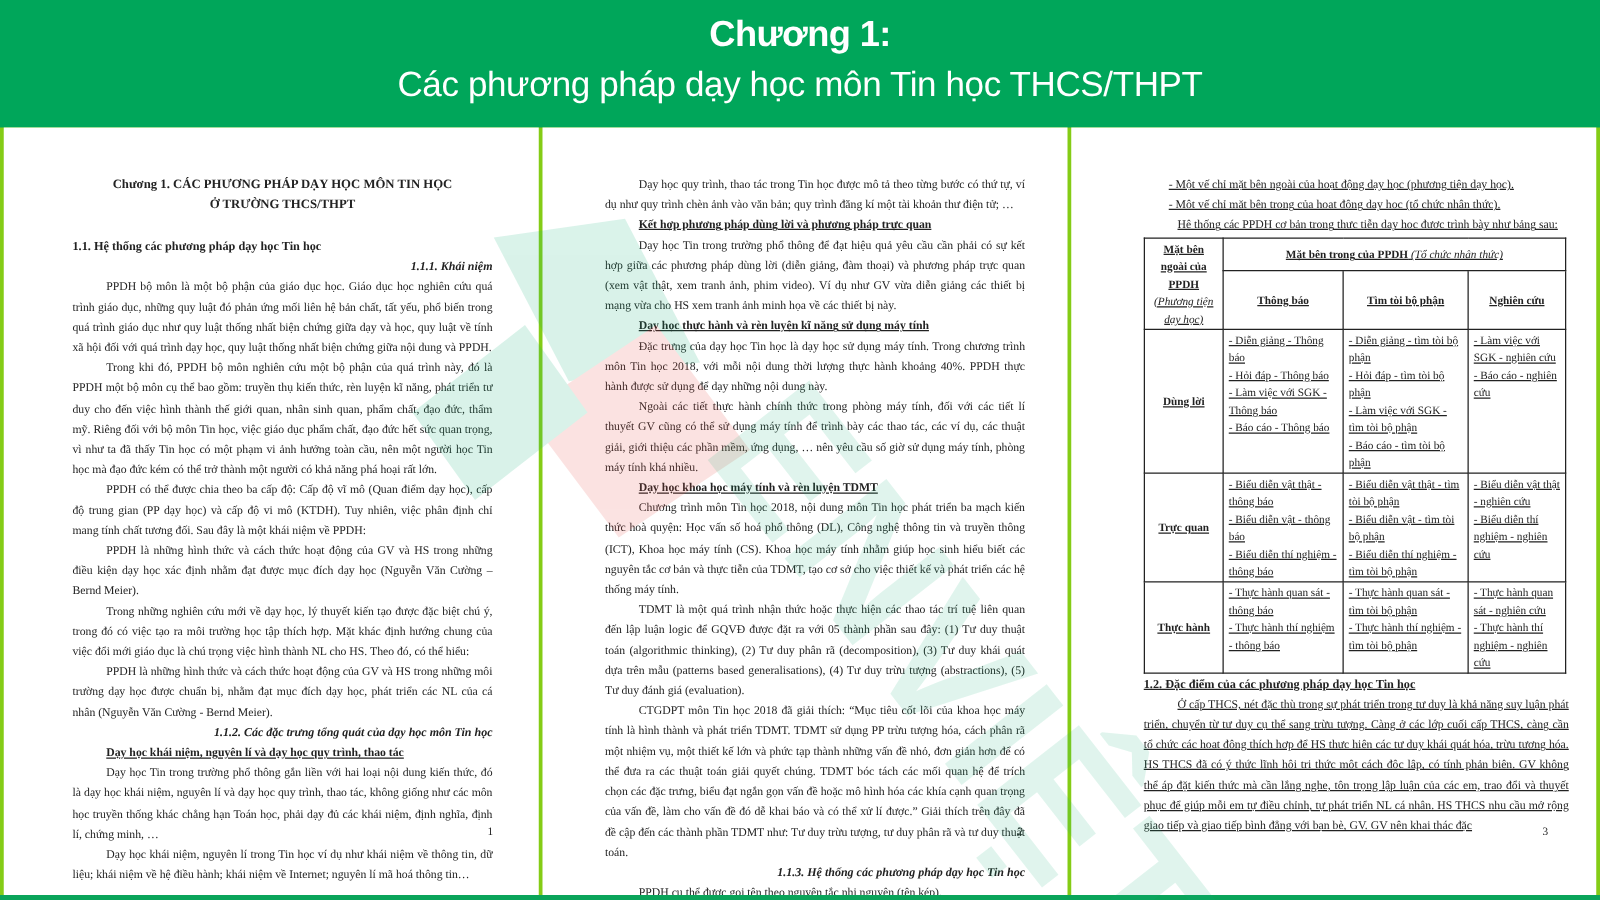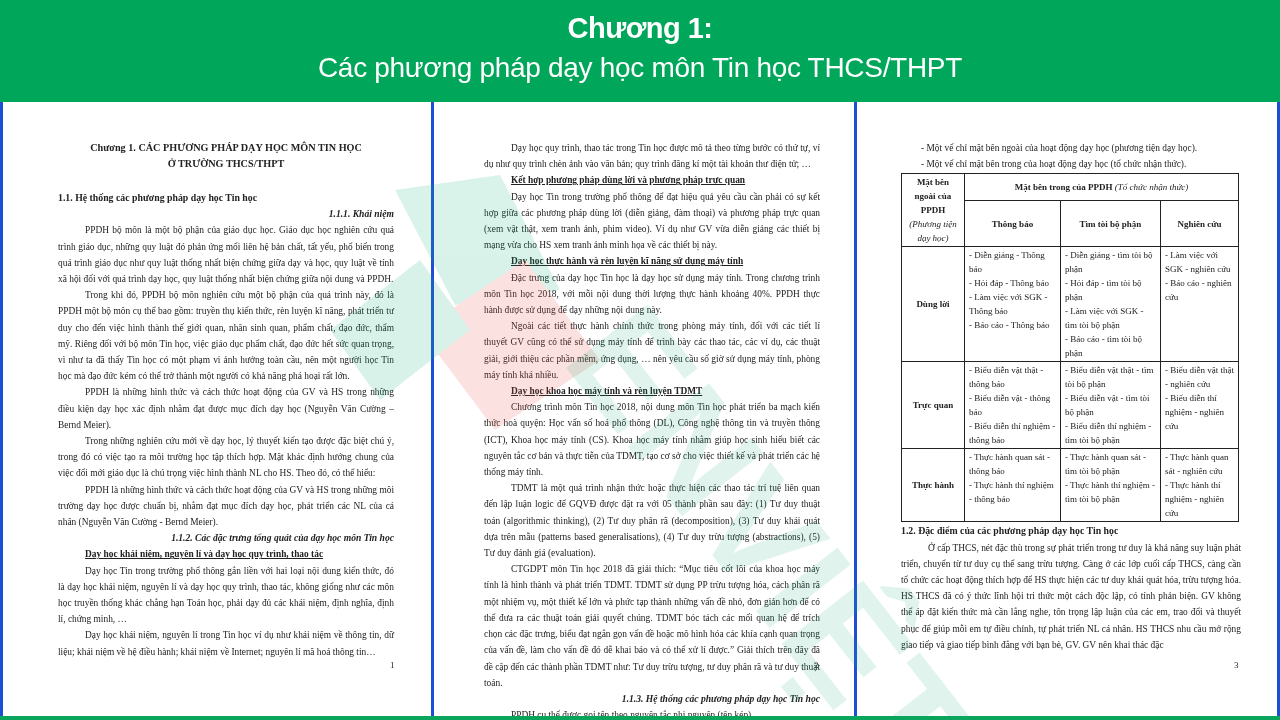--- a/index.html
+++ b/index.html
@@ -7,33 +7,33 @@
   body { position: relative; font-family: "Liberation Serif", serif; }
 
   .banner {
     position: absolute; left: 0; top: 0; width: 1280px; height: 102px;
     background: #00a65a; color: #fff; text-align: center;
     font-family: "Liberation Sans", sans-serif;
   }
   .banner .t1 { position: absolute; left: 0; right: 0; top: 12px; font-size: 29px; font-weight: bold; letter-spacing: -0.5px; }
   .banner .t2 { position: absolute; left: 0; right: 0; top: 52px; font-size: 28px; font-weight: normal; letter-spacing: -0.3px; }
 
-  .pages { position: absolute; left: 0; top: 102px; width: 1280px; height: 614px; background: #1d4ed8; }
+  .pages { position: absolute; left: 0; top: 102px; width: 1280px; height: 614px; background: #84cc16; }
   .page {
     position: absolute; top: 0; height: 614px; background: #fff; overflow: hidden;
     color: #222; font-size: 9.4px; line-height: 16.2px;
   }
   .page.p1 { left: 3px; width: 428px; }
   .page.p2 { left: 434px; width: 420px; padding-left: 16px; }
   .page.p3 { left: 857px; width: 420px; }
 
   .content { position: absolute; }
   .p1 .content { left: 55px; top: 38px; width: 336px; }
   .p2 .content { left: 50px; top: 38px; width: 336px; }
-  .p3 .content { left: 44px; top: 38px; width: 340px; }
+  .p3 .content { left: 58px; top: 38px; width: 340px; text-decoration: underline; }
 
   .ch-title { text-align: center; font-weight: bold; font-size: 10.2px; line-height: 16px; }
   .sec { font-weight: bold; font-size: 9.8px; margin-top: 14px; }
   .subsec { font-weight: bold; font-style: italic; font-size: 9.6px; text-align: right; }
   .para { text-align: justify; text-indent: 27px; }
   .bold-head { font-weight: bold; text-indent: 27px; text-decoration: underline; }
   .pgnum { position: absolute; font-size: 9px; }
   .p1 .pgnum { left: 387px; top: 555px; }
   .p2 .pgnum { left: 380px; top: 555px; }
   .p3 .pgnum { left: 377px; top: 555px; }
@@ -61,20 +61,21 @@
   <div class="page p1">
     <div class="content">
       <div class="ch-title">
         <div>Chương 1. CÁC PHƯƠNG PHÁP DẠY HỌC MÔN TIN HỌC</div>
         <div>Ở TRƯỜNG THCS/THPT</div>
       </div>
       <div class="sec" style="margin-top:18px">1.1. Hệ thống các phương pháp dạy học Tin học</div>
       <div class="subsec">1.1.1.  Khái niệm</div>
       <div class="para">PPDH bộ môn là một bộ phận của giáo dục học. Giáo dục học nghiên cứu quá trình giáo dục, những quy luật đó phản ứng mối liên hệ bản chất, tất yếu, phổ biến trong quá trình giáo dục như quy luật thống nhất biện chứng giữa dạy và học, quy luật về tính xã hội đối với quá trình dạy học, quy luật thống nhất biện chứng giữa nội dung và PPDH.</div>
       <div class="para">Trong khi đó, PPDH bộ môn nghiên cứu một bộ phận của quá trình này, đó là PPDH một bộ môn cụ thể bao gồm: truyền thụ kiến thức, rèn luyện kĩ năng, phát triển tư duy cho đến việc hình thành thế giới quan, nhân sinh quan, phẩm chất, đạo đức, thẩm mỹ. Riêng đối với bộ môn Tin học, việc giáo dục phẩm chất, đạo đức hết sức quan trọng, vì như ta đã thấy Tin học có một phạm vi ảnh hưởng toàn cầu, nên một người học Tin học mà đạo đức kém có thể trở thành một người có khả năng phá hoại rất lớn.</div>
+      <div class="para">PPDH có thể được chia theo ba cấp độ: Cấp độ vĩ mô (Quan điểm dạy học), cấp độ trung gian (PP dạy học) và cấp độ vi mô (KTDH). Tuy nhiên, việc phân định chỉ mang tính chất tương đối. Sau đây là một khái niệm về PPDH:</div>
       <div class="para">PPDH là những hình thức và cách thức hoạt động của GV và HS trong những điều kiện dạy học xác định nhằm đạt được mục đích dạy học (Nguyễn Văn Cường – Bernd Meier).</div>
       <div class="para">Trong những nghiên cứu mới về dạy học, lý thuyết kiến tạo được đặc biệt chú ý, trong đó có việc tạo ra môi trường học tập thích hợp. Mặt khác định hướng chung của việc đổi mới giáo dục là chú trọng việc hình thành NL cho HS. Theo đó, có thể hiểu:</div>
       <div class="para">PPDH là những hình thức và cách thức hoạt động của GV và HS trong những môi trường dạy học được chuẩn bị, nhằm đạt mục đích dạy học, phát triển các NL của cá nhân (Nguyễn Văn Cường - Bernd Meier).</div>
       <div class="subsec">1.1.2.  Các đặc trưng tổng quát của dạy học môn Tin học</div>
       <div class="bold-head">Dạy học khái niệm, nguyên lí và dạy học quy trình, thao tác</div>
       <div class="para">Dạy học Tin trong trường phổ thông gắn liền với hai loại nội dung kiến thức, đó là dạy học khái niệm, nguyên lí và dạy học quy trình, thao tác, không giống như các môn học truyền thống khác chẳng hạn Toán học, phải dạy đủ các khái niệm, định nghĩa, định lí, chứng minh, …</div>
       <div class="para">Dạy học khái niệm, nguyên lí trong Tin học ví dụ như khái niệm về thông tin, dữ liệu; khái niệm về hệ điều hành; khái niệm về Internet; nguyên lí mã hoá thông tin…</div>
     </div>
     <div class="pgnum">1</div>
   </div>
@@ -94,20 +95,21 @@
       <div class="subsec">1.1.3.  Hệ thống các phương pháp dạy học Tin học</div>
       <div class="para">PPDH cụ thể được gọi tên theo nguyên tắc nhị nguyên (tên kép).</div>
     </div>
     <div class="pgnum">2</div>
   </div>
 
   <div class="page p3">
     <div class="content">
       <div class="dash">- Một vế chỉ mặt bên ngoài của hoạt động dạy học (phương tiện dạy học).</div>
       <div class="dash">- Một vế chỉ mặt bên trong của hoạt động dạy học (tổ chức nhận thức).</div>
+      <div class="para">Hệ thống các PPDH cơ bản trong thực tiễn dạy học được trình bày như bảng sau:</div>
 
       <table class="ppdh">
         <tbody>
             <tr>
           <th rowspan="2" style="width:63px">
             <span>Mặt bên ngoài của PPDH</span><br>
             <i>(Phương tiện dạy học)</i>
           </th>
           <th colspan="3" style="height:26px">
             <span>Mặt bên trong của PPDH</span>

